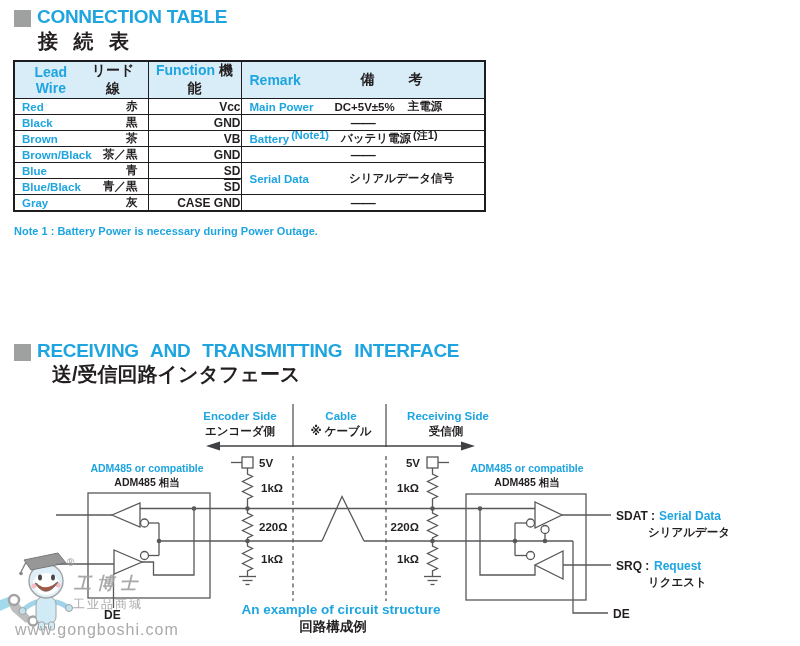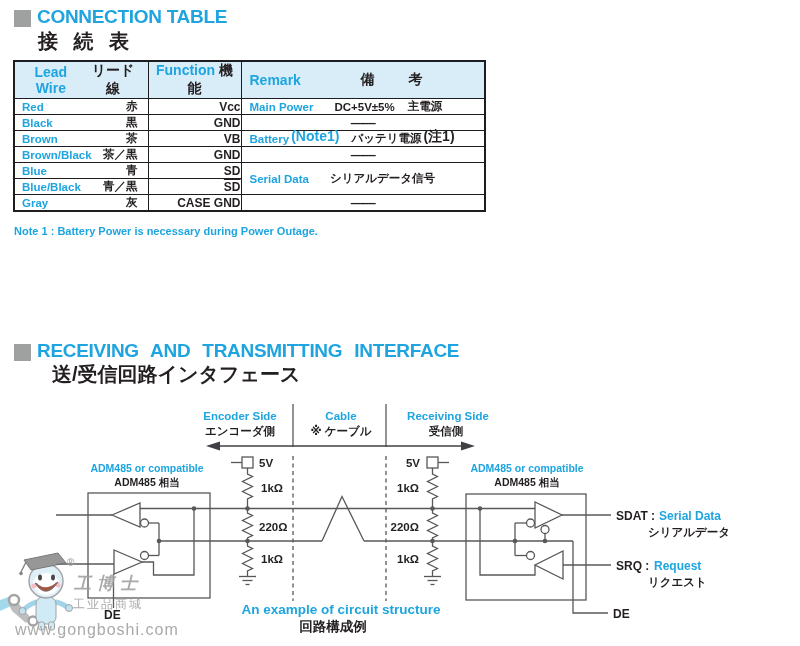--- a/index.html
+++ b/index.html
@@ -23,21 +23,21 @@
   table.conn{border:2px solid #1d1d20;}
   table.conn th,table.conn td{border:1.2px solid #1d1d20;padding:0;vertical-align:middle;}
   table.conn thead th{background:var(--hdrbg);height:19px;font-size:14px;}
   .lead{display:flex;justify-content:space-between;align-items:center;padding:0 10px 0 7px;}
   .lead .en{color:var(--cyan);}
   .lead .ja{color:var(--ink);margin-left:9px;}
   .func{text-align:right;color:var(--ink);font-size:12px;}
   .ov{text-decoration:overline;text-decoration-thickness:1.5px;}
   .remark-flex{display:flex;align-items:center;padding-left:8px;color:var(--ink);}
   .remark-flex .en{color:var(--cyan);}
-  .remark-flex sup{font-size:14px;line-height:1;position:relative;top:-3px;margin-left:2px;}
+  .remark-flex sup{font-size:11px;line-height:1;position:relative;top:-3px;margin-left:2px;}
   .remark-flex sup.en{color:var(--cyan);}
   .dash{text-align:center;color:var(--ink);font-size:13px;letter-spacing:-1px;}
   .hdr3{display:flex;align-items:center;padding-left:8px;}
   .hdr3 .en{color:var(--cyan);}
   .hdr3 .ja{flex:1;text-align:center;color:var(--ink);letter-spacing:2px;}
 
   
   .note{position:absolute;font-size:11px;font-weight:bold;white-space:nowrap;}
   .note.en{color:var(--cyan);}
   .note.ja{color:var(--ink);}
@@ -147,21 +147,21 @@
         <td>
             <div class="lead">
               <span class="en">Blue</span>
               <span class="ja">青</span>
             </div>
           </td>
         <td class="func">SD</td>
         <td rowspan="2">
             <div class="remark-flex">
               <span class="en">Serial Data</span>
-              <span style="margin-left:21px;">シリアルデータ信号</span>
+              <span style="margin-left:40px;">シリアルデータ信号</span>
             </div>
           </td>
       </tr>
       <tr>
         <td>
             <div class="lead">
               <span class="en">Blue/Black</span>
               <span class="ja">青／黒</span>
             </div>
           </td>

